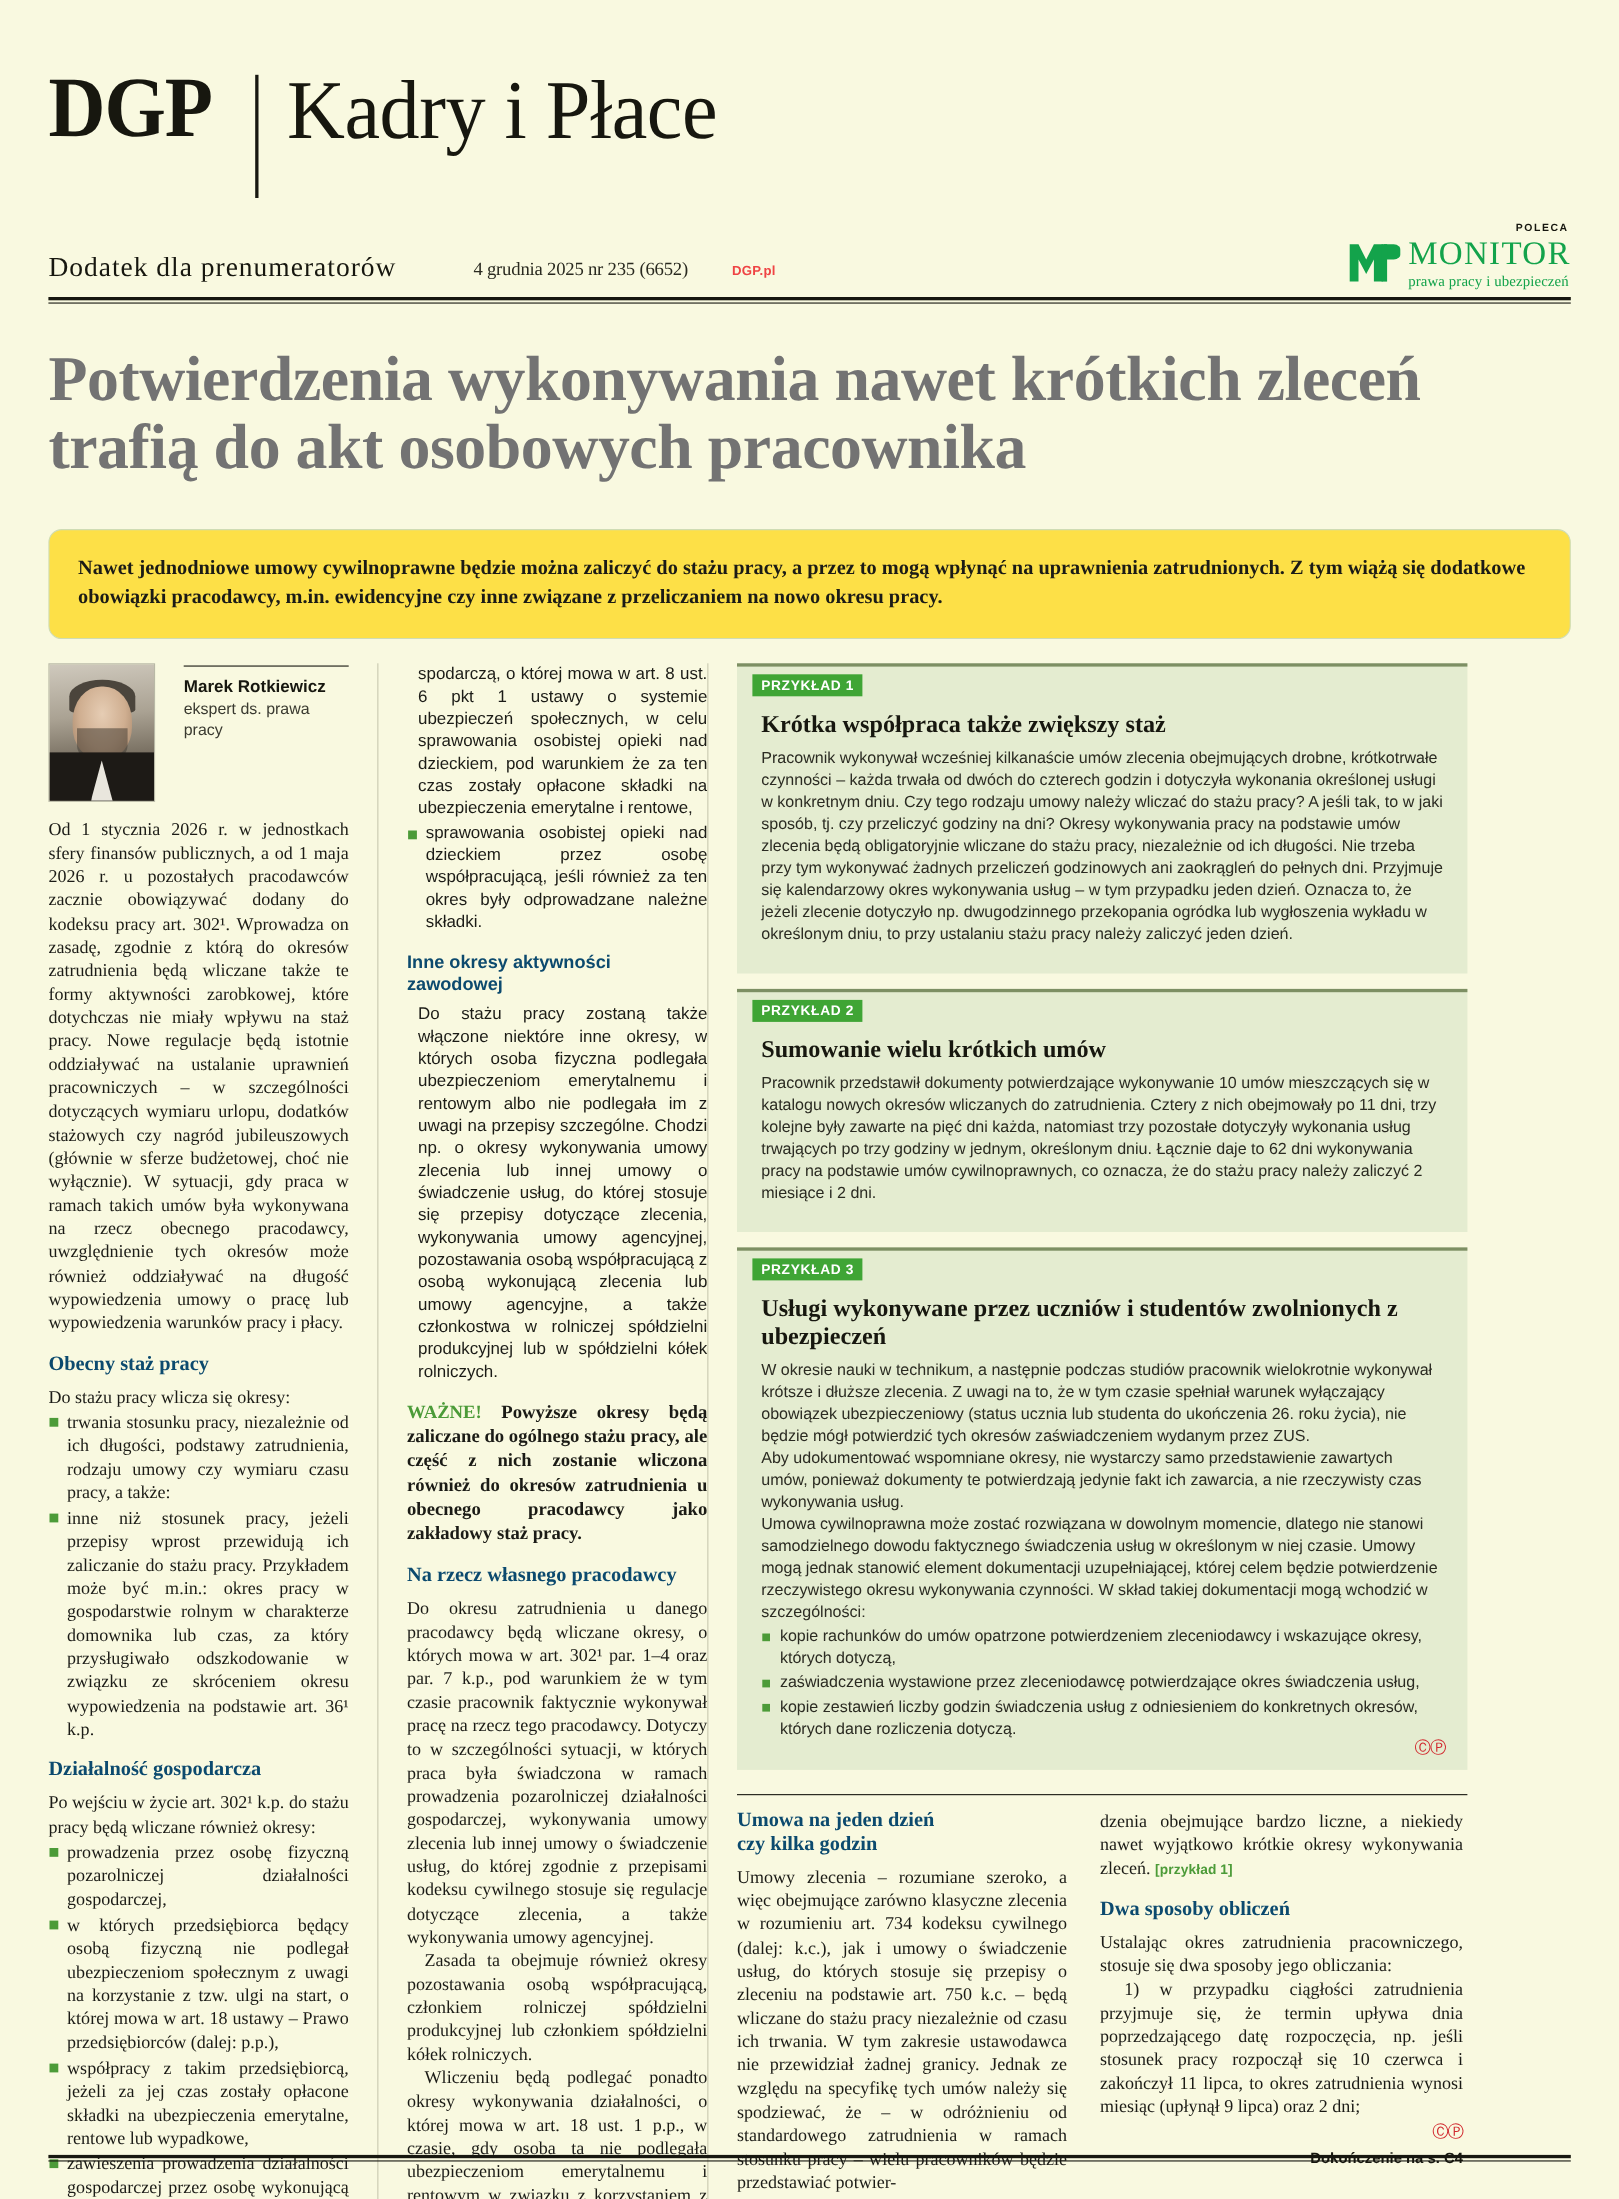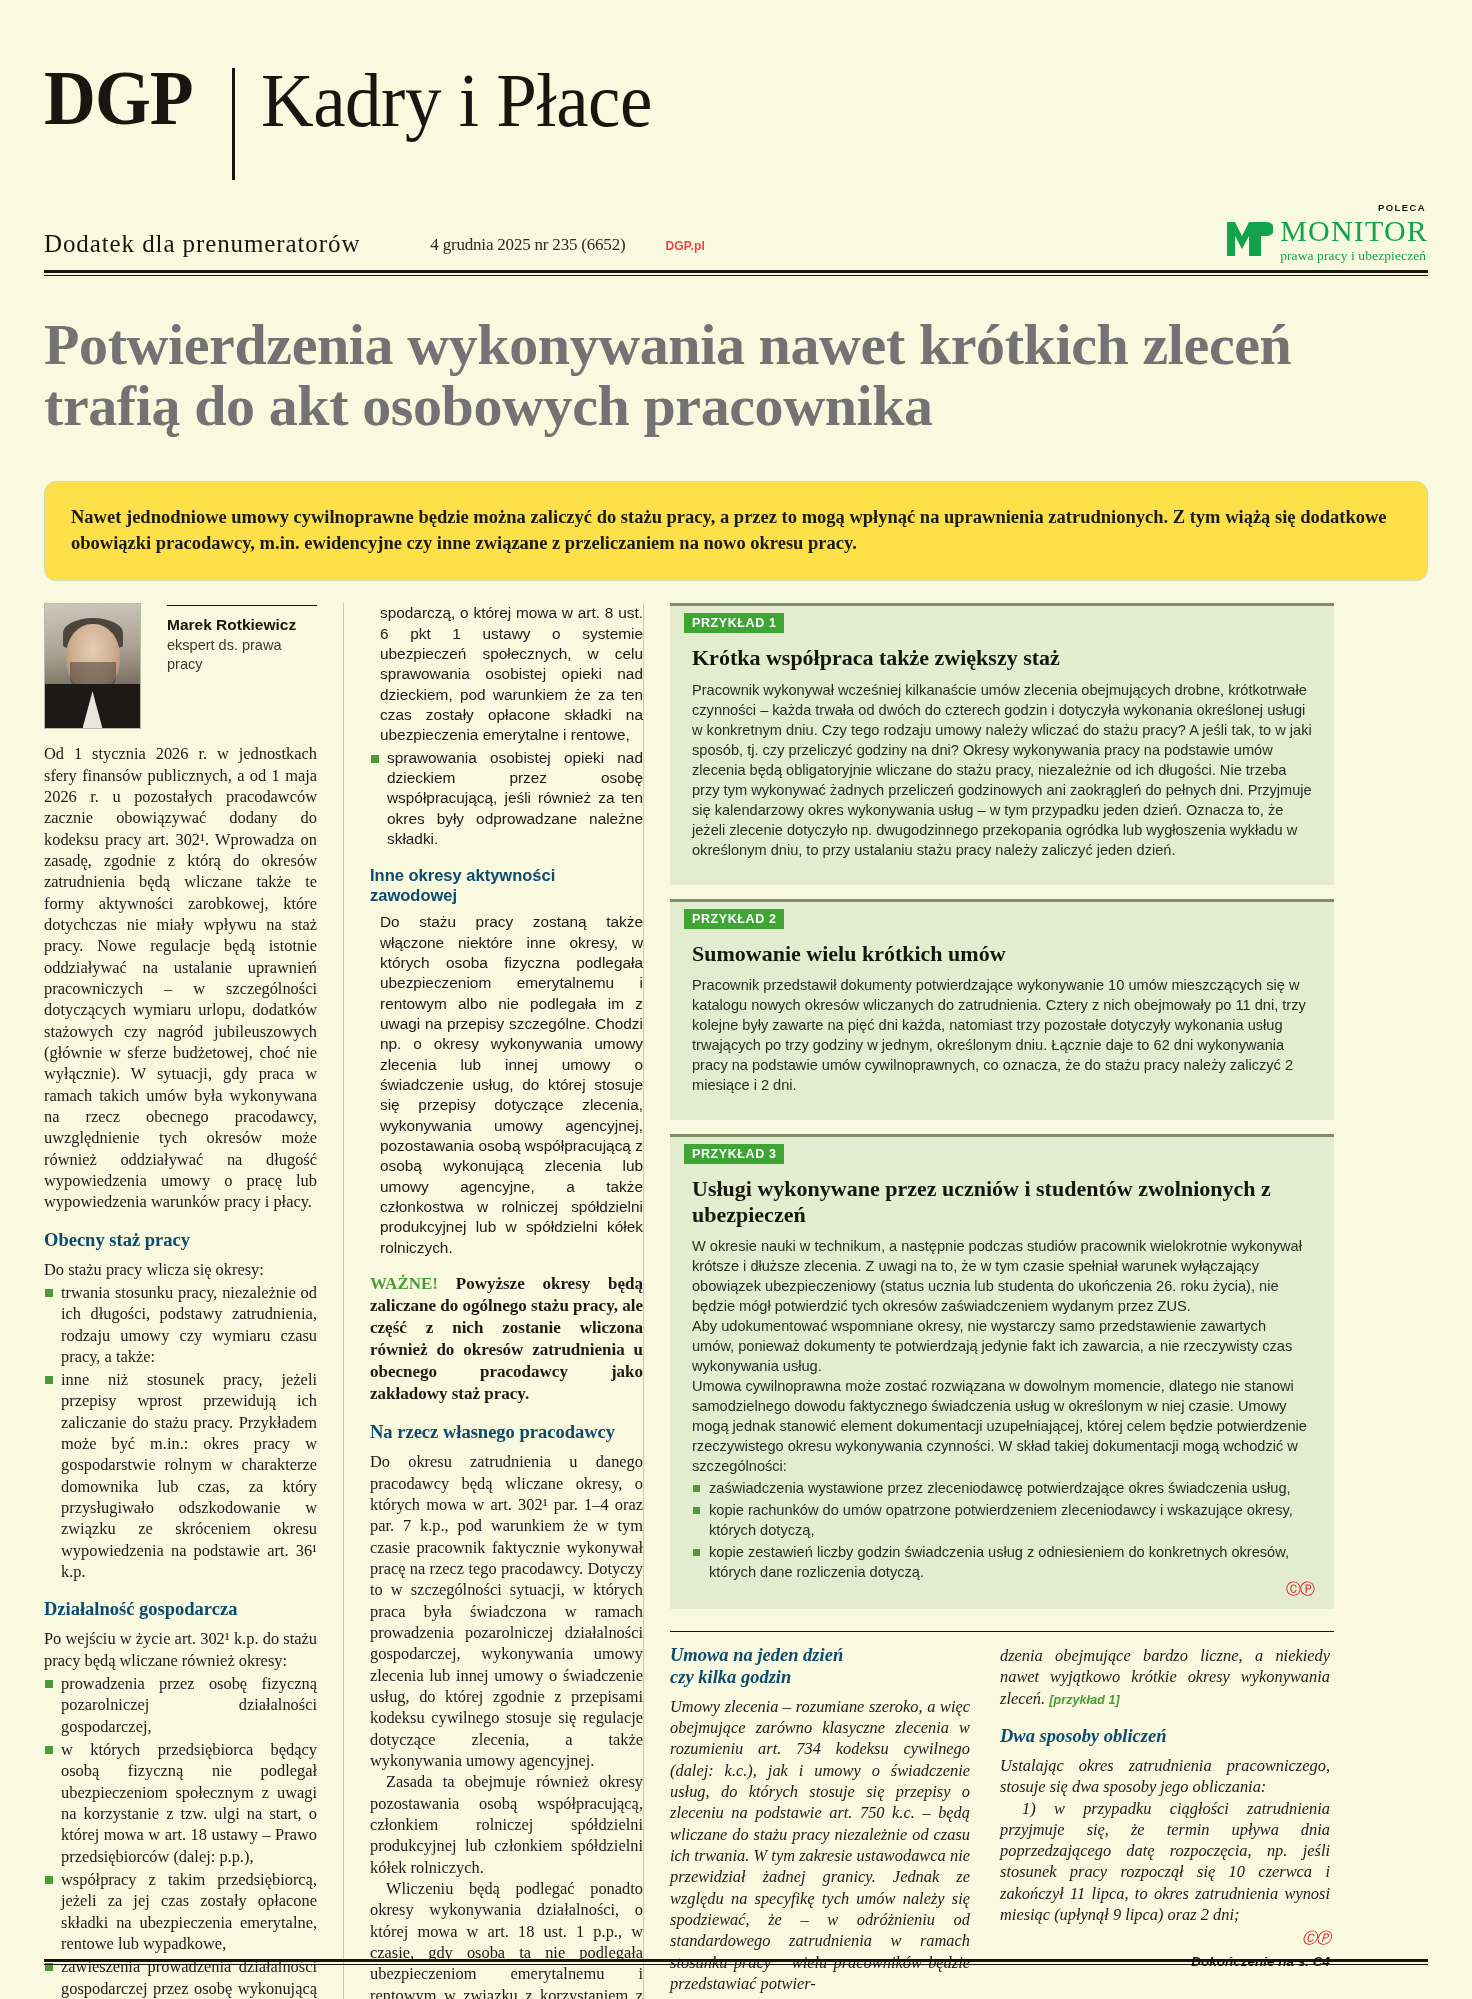--- a/index.html
+++ b/index.html
@@ -295,21 +295,20 @@
     font-family:"Liberation Sans", sans-serif;
     font-size:15px;color:#d1282e;letter-spacing:-1px;
     margin-top:4px;
   }
 
   
   .bottom-split{
     display:flex;gap:0;margin-top:22px;
     border-top:1.5px solid #17170f;
     padding-top:13px;
-    font-style:italic;
   }
   .bs-col{width:330px;padding-right:30px;box-sizing:border-box;}
   .bs-col.last{padding-right:0;width:330px;}
 
   .exref{
     font-family:"Liberation Sans", sans-serif;
     font-size:12.5px;font-weight:bold;color:#4c9b38;
     letter-spacing:.1px;
   }
   .dokonczenie{
@@ -445,22 +444,22 @@
 
       <div class="exbox">
         <div class="exlabel">PRZYKŁAD 3</div>
         <div class="extitle">Usługi wykonywane przez uczniów i studentów zwolnionych z ubezpieczeń</div>
         <div class="extext">
           <p>W okresie nauki w technikum, a następnie podczas studiów pracownik wielokrotnie wykonywał krótsze i dłuższe zlecenia. Z uwagi na to, że w tym czasie spełniał warunek wyłączający obowiązek ubezpieczeniowy (status ucznia lub studenta do ukończenia 26. roku życia), nie będzie mógł potwierdzić tych okresów zaświadczeniem wydanym przez ZUS.</p>
           <p>Aby udokumentować wspomniane okresy, nie wystarczy samo przedstawienie zawartych umów, ponieważ dokumenty te potwierdzają jedynie fakt ich zawarcia, a nie rzeczywisty czas wykonywania usług.</p>
           <p>Umowa cywilnoprawna może zostać rozwiązana w dowolnym momencie, dlatego nie stanowi samodzielnego dowodu faktycznego świadczenia usług w określonym w niej czasie. Umowy mogą jednak stanowić element dokumentacji uzupełniającej, której celem będzie potwierdzenie rzeczywistego okresu wykonywania czynności. W skład takiej dokumentacji mogą wchodzić w szczególności:</p>
         </div>
         <ul class="sq">
+          <li>kopie rachunków do umów opatrzone potwierdzeniem zleceniodawcy i wskazujące okresy, których dotyczą,</li>
           <li>zaświadczenia wystawione przez zleceniodawcę potwierdzające okres świadczenia usług,</li>
-          <li>kopie rachunków do umów opatrzone potwierdzeniem zleceniodawcy i wskazujące okresy, których dotyczą,</li>
           <li>kopie zestawień liczby godzin świadczenia usług z odniesieniem do konkretnych okresów, których dane rozliczenia dotyczą.</li>
         </ul>
         <div class="cp">ⒸⓅ</div>
       </div>
 
       <div class="bottom-split">
         <div class="bs-col">
           <h3 class="sub" style="margin-top:0;">
             <span>Umowa na jeden dzień</span><br>
             <span>czy kilka godzin</span>

